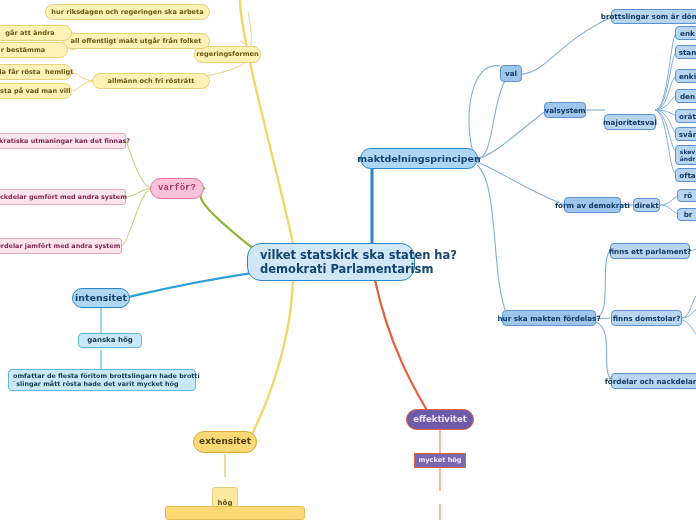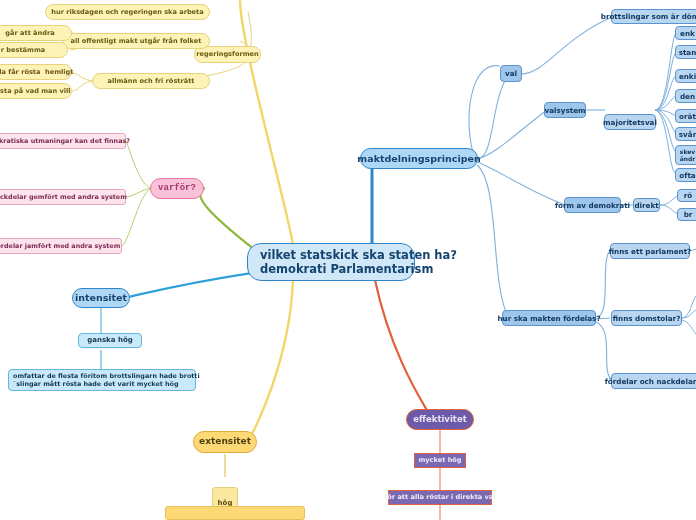--- a/index.html
+++ b/index.html
@@ -145,21 +145,20 @@
        justify-content:center;text-align:center;font-size:7px;">ganska hög</div>
   <div class="node blue-box" style="left:8px;top:369px;width:188px;height:22px;">omfattar de flesta föritom brottslingarn hade brotti
 `slingar mått rösta hade det varit mycket hög</div>
 
   <div class="node yellow-round" style="left:193px;top:431px;width:64px;height:22px;">extensitet</div>
   <div class="node yellow-sm" style="left:212px;top:475px;width:26px;height:32px;margin-top:12px;">hög</div>
   <div class="node yellow-bar" style="left:165px;top:506px;width:140px;height:14px;"></div>
 
   <div class="node purple-round" style="left:406px;top:409px;width:68px;height:21px;">effektivitet</div>
   <div class="node purple-box" style="left:414px;top:453px;width:52px;height:15px;">mycket hög</div>
-  <div class="node purple-box" style="left:388px;top:490px;width:104px;height:15px;">för att alla röstar i direkta val</div>
 
   <div class="node blue-round" style="left:360px;top:148px;width:118px;height:21px;">maktdelningsprincipen</div>
 
   <div class="node blue-rect" style="left:500px;top:65px;width:22px;height:17px;">val</div>
   <div class="node blue-rect lite" style="left:611px;top:9px;width:88px;height:15px;">brottslingar som är dömda</div>
 
   <div class="node blue-rect" style="left:544px;top:102px;width:42px;height:16px;">valsystem</div>
   <div class="node blue-rect lite" style="left:604px;top:102px;width:52px;height:16px;margin-top:12px;">majoritetsval</div>
 
   <div class="node blue-rect lite" style="left:675px;top:26px;width:25px;height:14px;">enk</div>

